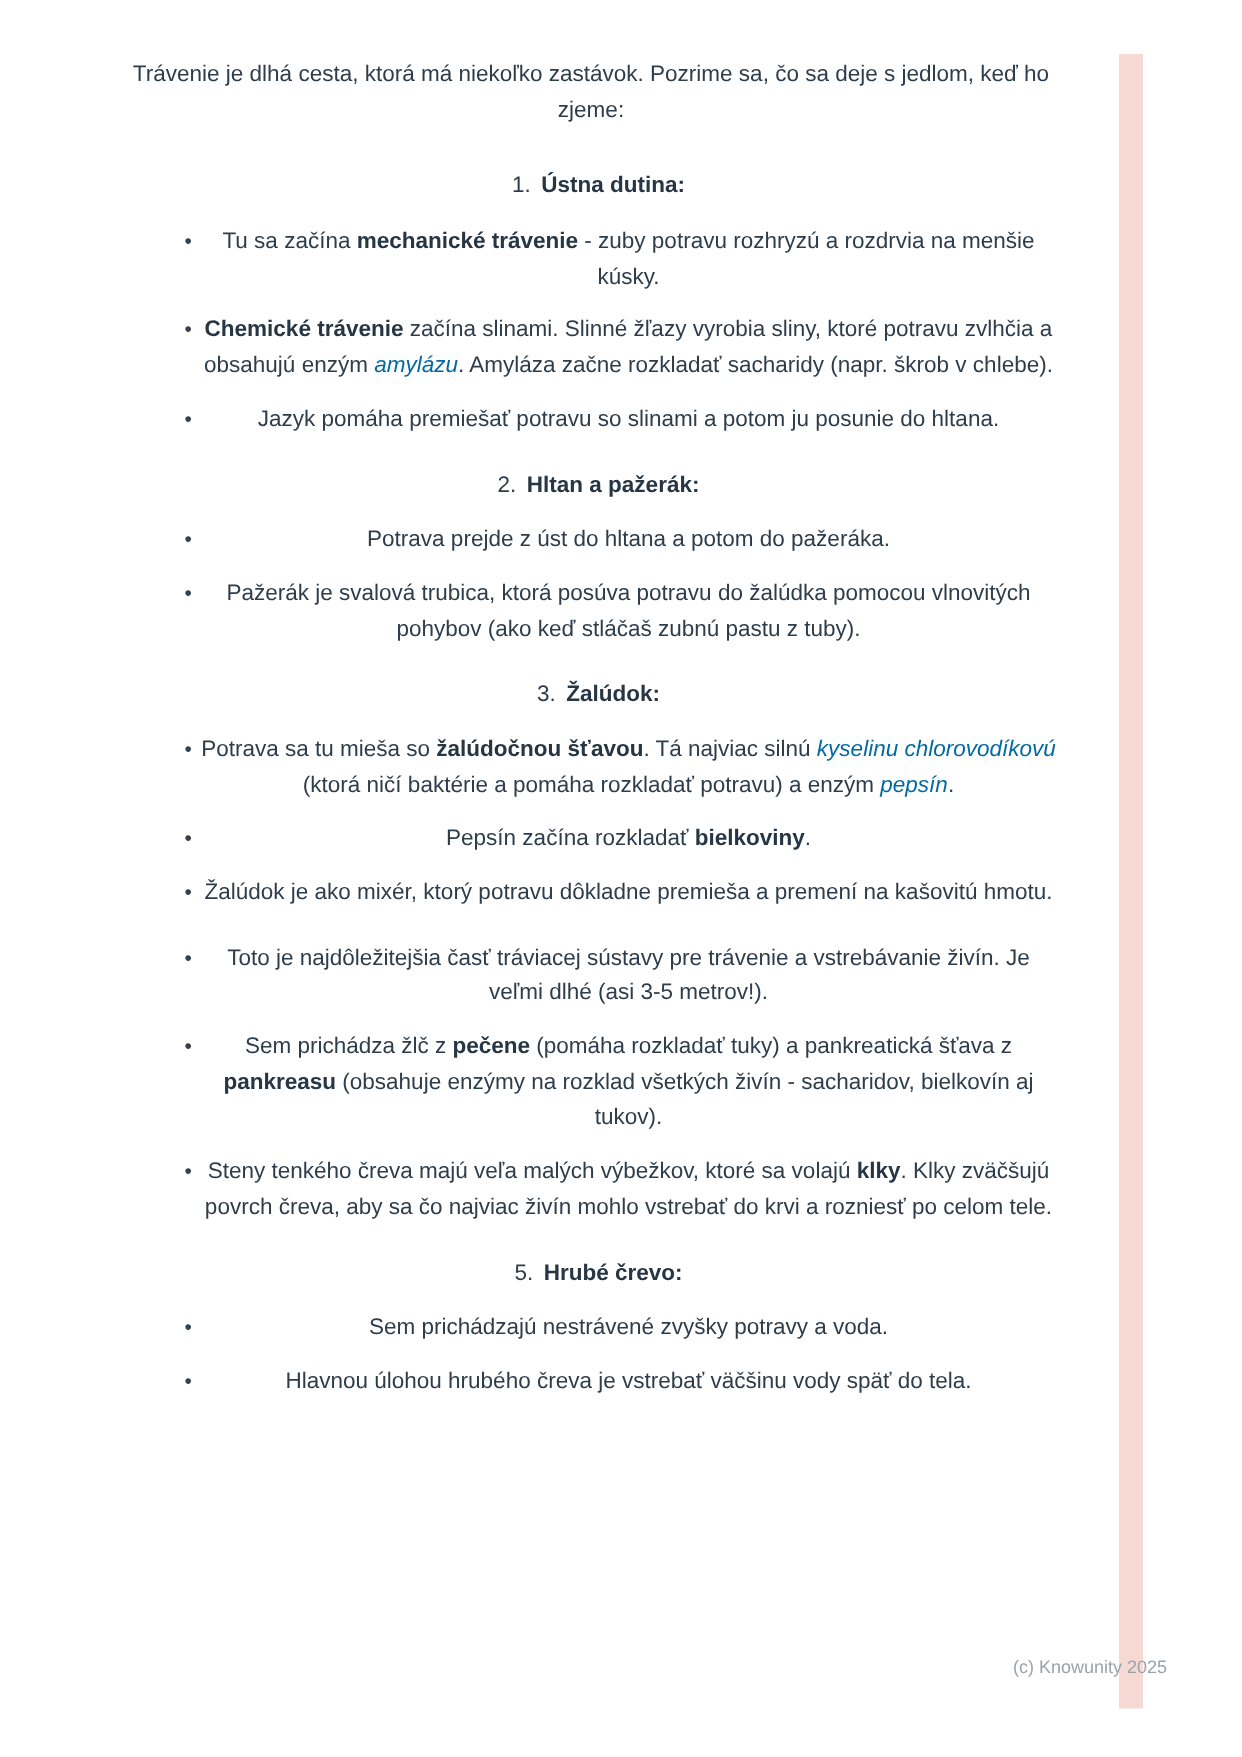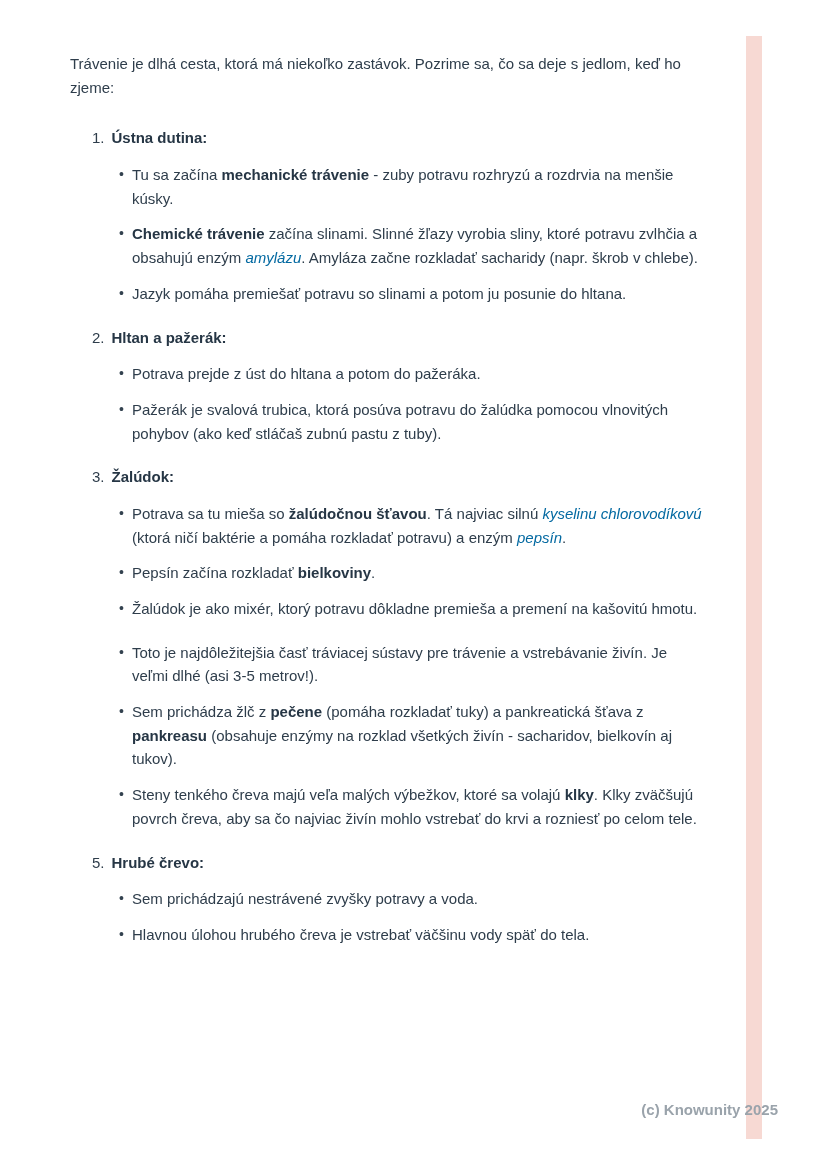--- a/index.html
+++ b/index.html
@@ -6,24 +6,25 @@
   body{
     width:828px;height:1171px;
     background:#ffffff;
     font-family:"Liberation Sans", sans-serif;
     color:#2e3d4b;
     position:relative;
     overflow:hidden;
   }
   .content{
     position:absolute;
-    left:70px;top:52px;
+    left:70px;top:38px;
     width:648px;
     font-size:15px;
     line-height:1.58;
+    text-align:center;
   }
   .intro{margin:0 0 27px 0;}
   .b{font-weight:bold;color:#263645;}
   .i{font-style:italic;color:#0369a1;}
   .sections{list-style:none;margin:12px;padding:0;}
   .section{margin:0 0 20px 0;}
   .heading{padding-left:10px;margin:0 0 13px 0;}
   .heading .num{margin-right:7px;}
   .bullets{list-style:none;margin:0;padding:0;}
   .bullets li{
@@ -44,24 +45,23 @@
     right:66px;
     top:36px;
     bottom:32px;
     width:16px;
     background:#f7d9d3;
   }
   .footer{
     position:absolute;
     right:50px;
     bottom:53px;
-    font-size:15px;
+    font-size:12px;
     color:#9aa3ab;
     z-index:2;
-    font-weight:bold;
   }
 </style>
 </head>
 <body>
 
 <div class="page">
   <div class="content">
     <p class="intro"><span class="">Trávenie je dlhá cesta, ktorá má niekoľko zastávok. Pozrime sa, čo sa deje s jedlom, keď ho zjeme:</span></p>
     <ol class="sections">
         <li class="section">

